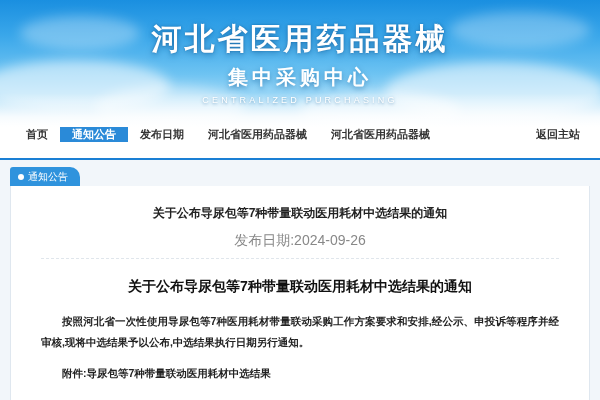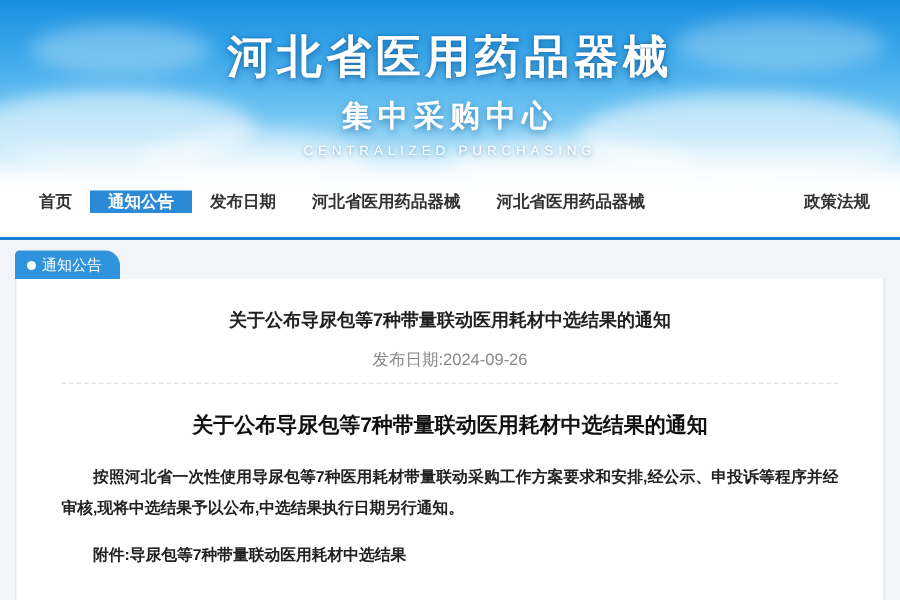--- a/index.html
+++ b/index.html
@@ -148,21 +148,21 @@
   .doc-head {
     text-align: center;
     font-size: 12px;
     font-weight: bold;
     color: #222222;
     line-height: 18px;
     padding: 4px 20px 10px 20px;
   }
   .doc-date {
     text-align: center;
-    font-size: 11px;
+    font-size: 14px;
     color: #888888;
     padding-bottom: 8px;
     border-bottom: 1px dashed #e0e6ec;
   }
   .doc-title {
     text-align: center;
     font-size: 14px;
     font-weight: bold;
     color: #111111;
     line-height: 22px;
@@ -199,21 +199,21 @@
     </div>
     <div class="banner-fade"></div>
   </div>
 
   <div class="nav">
     <div class="nav-item">首页</div>
     <div class="nav-item active">通知公告</div>
     <div class="nav-item">发布日期</div>
     <div class="nav-item">河北省医用药品器械</div>
     <div class="nav-item">河北省医用药品器械</div>
-    <div class="nav-item last">政策法规</div>
+    <div class="nav-item last">返回主站</div>
   </div>
 
   <div class="crumb-bar">
     <div class="crumb-tab">
       <span class="dot"></span>
       <span>通知公告</span>
     </div>
   </div>
 
   <div class="card">

